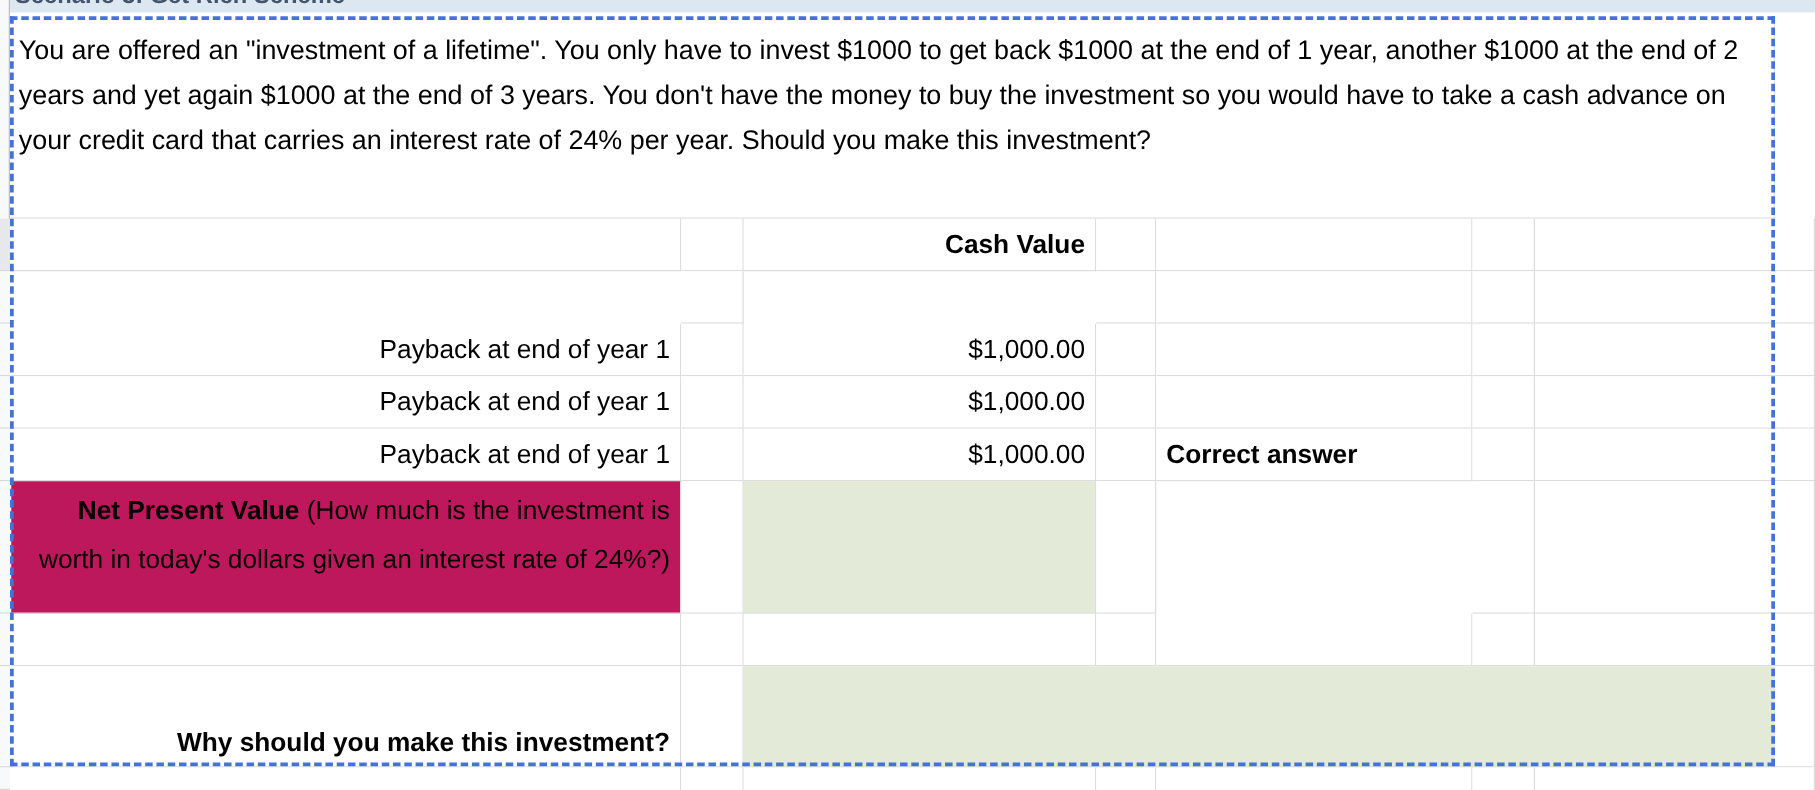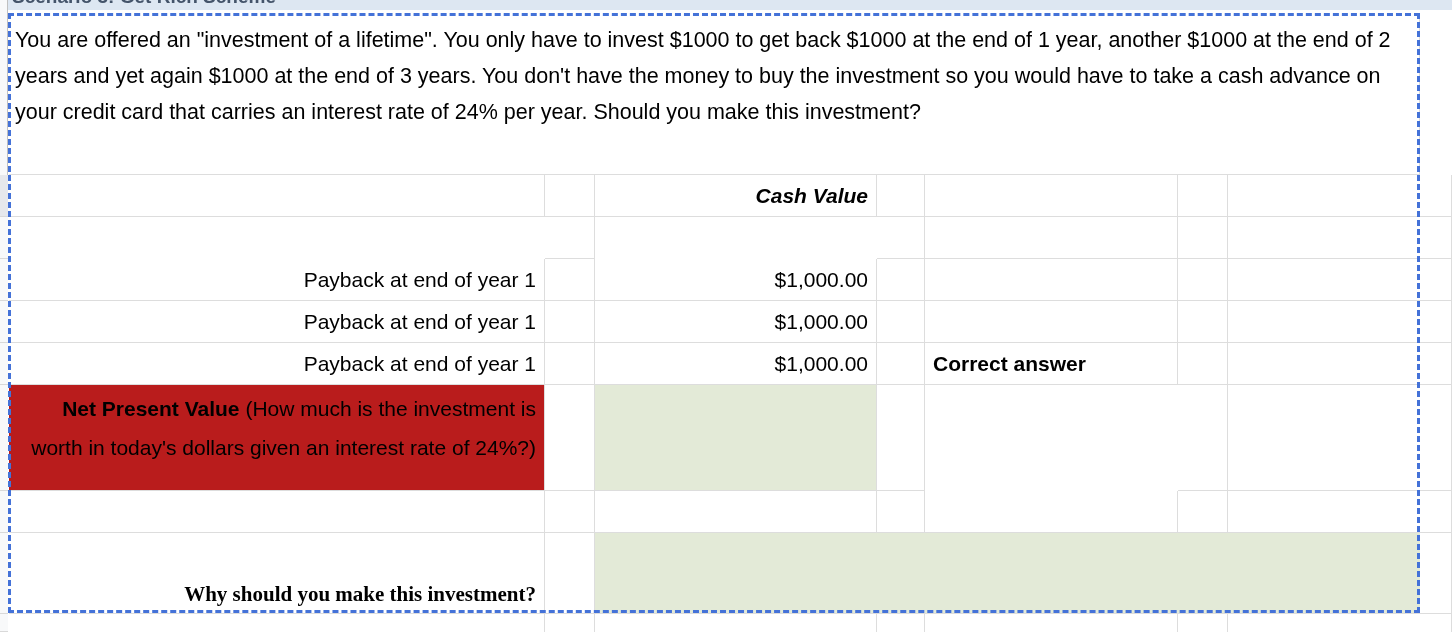--- a/index.html
+++ b/index.html
@@ -82,21 +82,21 @@
     color:#000000;
     overflow:hidden;
   }
 
   
   .npv-label{
     position:absolute;
     box-sizing:border-box;
     border-right:1px solid #dddddd;
     border-bottom:1px solid #dddddd;
-    background:#b91c1c;
+    background:#be185d;
     padding:4px 8px 0 8px;
     font-size:21px;
     line-height:39px;
     text-align:right;
     color:#000000;
     overflow:hidden;
   }
   .npv-label b{font-weight:bold;}
 
   
@@ -127,21 +127,21 @@
   <div class="rowhdr-cell" style="top:343px;height:42px;"></div>
   <div class="rowhdr-cell" style="top:385px;height:106px;"></div>
   <div class="rowhdr-cell" style="top:491px;height:42px;"></div>
   <div class="rowhdr-cell" style="top:533px;height:81px;"></div>
   <div class="rowhdr-cell" style="top:614px;height:18px;"></div>
 
   <div class="para">You are offered an "investment of a lifetime".  You only have to invest $1000 to get back $1000 at the end of 1 year, another $1000 at the end of 2 years and yet again $1000 at the end of 3 years.  You don't have the money to buy the investment so you would have to take a cash advance on your credit card that carries an interest rate of 24% per year.  Should you make this investment?</div>
 
   <div class="cell" style="left:9px;top:175px;width:536px;height:42px;"></div>
   <div class="cell" style="left:545px;top:175px;width:50px;height:42px;"></div>
-  <div class="cell r b" style="left:595px;top:175px;width:282px;height:42px;font-style:italic;">Cash Value</div>
+  <div class="cell r b" style="left:595px;top:175px;width:282px;height:42px;">Cash Value</div>
   <div class="cell" style="left:877px;top:175px;width:48px;height:42px;"></div>
   <div class="cell" style="left:925px;top:175px;width:253px;height:42px;"></div>
   <div class="cell" style="left:1178px;top:175px;width:50px;height:42px;"></div>
   <div class="cell" style="left:1228px;top:175px;width:224px;height:42px;"></div>
 
   <div class="cell" style="left:545px;top:217px;width:50px;height:42px;"></div>
   <div class="cell" style="left:877px;top:217px;width:48px;height:42px;"></div>
   <div class="cell" style="left:925px;top:217px;width:253px;height:42px;"></div>
   <div class="cell" style="left:1178px;top:217px;width:50px;height:42px;"></div>
   <div class="cell" style="left:1228px;top:217px;width:224px;height:42px;"></div>
@@ -180,21 +180,21 @@
   <div class="cell" style="left:1228px;top:385px;width:224px;height:106px;"></div>
 
   <div class="cell r" style="left:9px;top:491px;width:536px;height:42px;"></div>
   <div class="cell" style="left:545px;top:491px;width:50px;height:42px;"></div>
   <div class="cell" style="left:595px;top:491px;width:282px;height:42px;"></div>
   <div class="cell" style="left:877px;top:491px;width:48px;height:42px;"></div>
   <div class="cell" style="left:925px;top:491px;width:253px;height:42px;"></div>
   <div class="cell" style="left:1178px;top:491px;width:50px;height:42px;"></div>
   <div class="cell" style="left:1228px;top:491px;width:224px;height:42px;"></div>
 
-  <div class="cell r b" style="left:9px;top:533px;width:536px;height:81px;align-items:flex-end;padding-bottom:6px;font-family:Liberation Serif, serif;">Why should you make this investment?</div>
+  <div class="cell r b" style="left:9px;top:533px;width:536px;height:81px;align-items:flex-end;padding-bottom:6px;">Why should you make this investment?</div>
   <div class="cell" style="left:545px;top:533px;width:50px;height:81px;"></div>
   <div class="cell green" style="left:595px;top:533px;width:825px;height:81px;border-right:none;"></div>
   <div class="cell" style="left:1420px;top:533px;width:32px;height:81px;"></div>
 
   <div class="cell" style="left:9px;top:614px;width:536px;height:42px;"></div>
   <div class="cell" style="left:545px;top:614px;width:50px;height:42px;"></div>
   <div class="cell" style="left:595px;top:614px;width:282px;height:42px;"></div>
   <div class="cell" style="left:877px;top:614px;width:48px;height:42px;"></div>
   <div class="cell" style="left:925px;top:614px;width:253px;height:42px;"></div>
   <div class="cell" style="left:1178px;top:614px;width:50px;height:42px;"></div>

